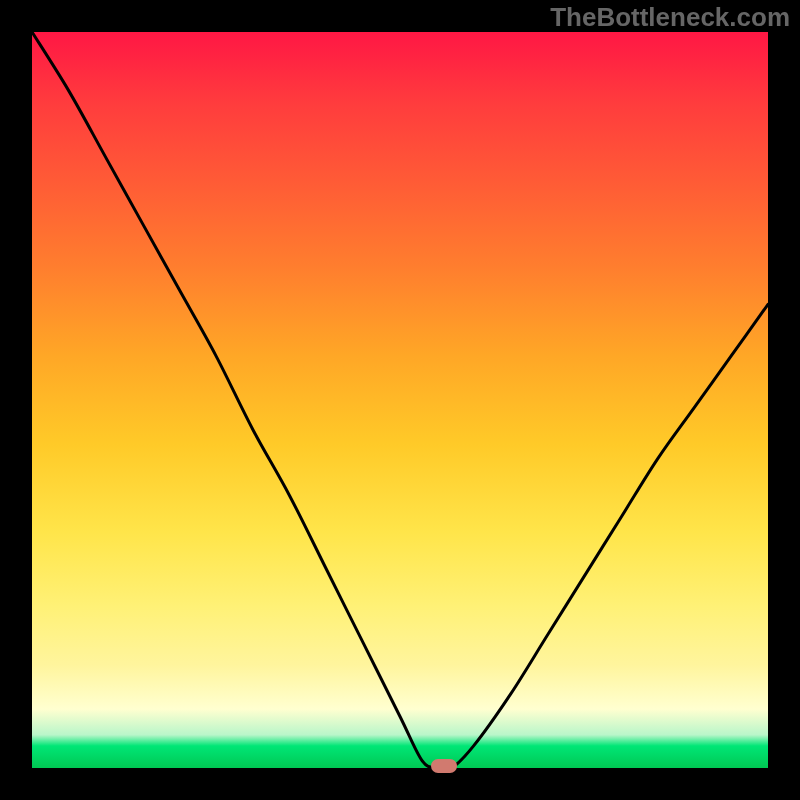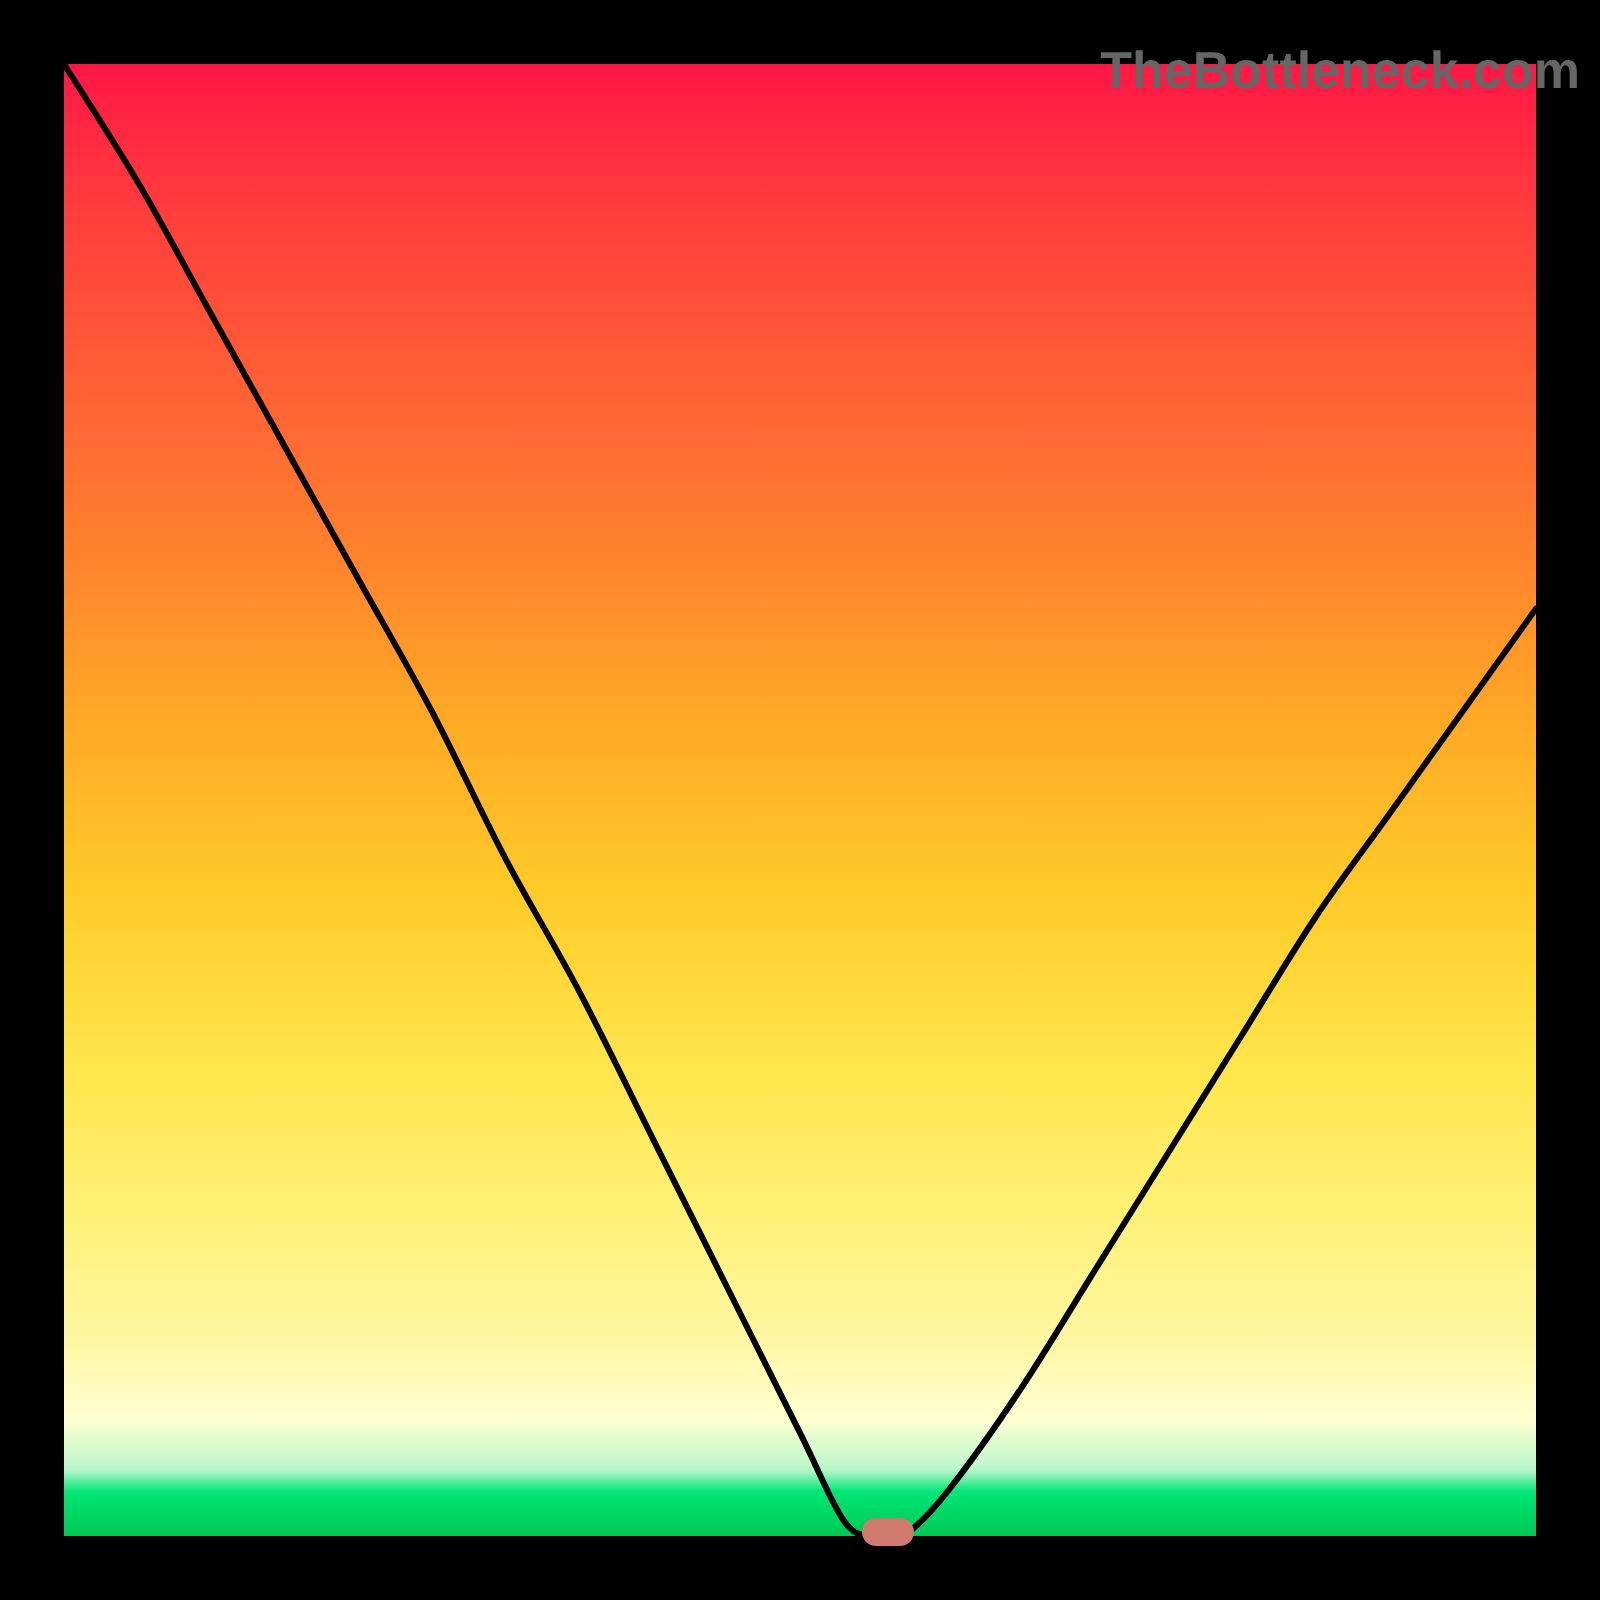--- a/index.html
+++ b/index.html
@@ -5,21 +5,21 @@
   * { margin: 0; padding: 0; box-sizing: border-box; }
   html, body { width: 800px; height: 800px; overflow: hidden; }
   .outer {
     width: 800px;
     height: 800px;
     background: #000000;
     position: relative;
   }
   .watermark {
     position: absolute;
-    top: 20px;
+    top: 2px;
     right: 10px;
     color: #666666;
     font-family: Arial, Helvetica, sans-serif;
     font-size: 26px;
     font-weight: bold;
     z-index: 10;
   }
   .plot {
     position: absolute;
     left: 32px;

